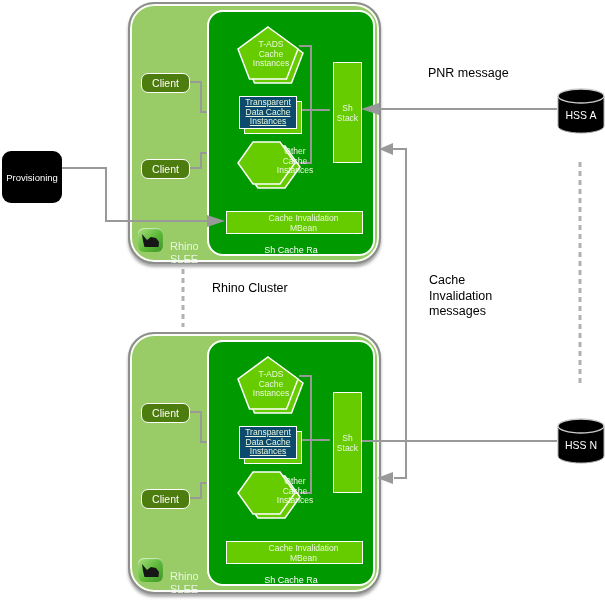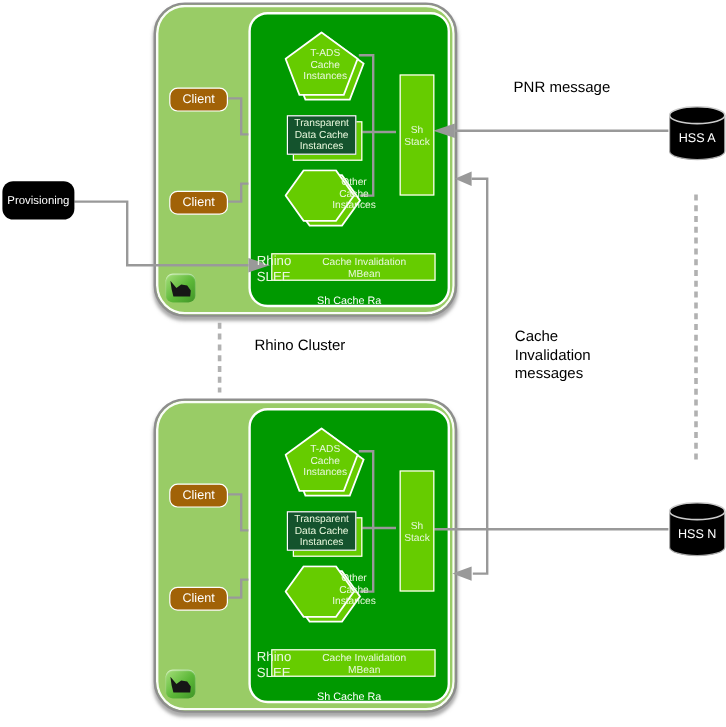--- a/index.html
+++ b/index.html
@@ -9,70 +9,70 @@
   
   .node{position:absolute;left:128px;width:249px;height:258px;background:#99cc66;
         border:2px solid #8e8e8e;border-radius:26px;
         box-shadow:0 3px 3px rgba(100,100,100,.55), inset 0 0 0 2px rgba(255,255,255,.95);}
   .node-top{top:2px;}
   .node-bot{top:332px;}
 
   .inner{position:absolute;left:77px;top:6px;width:164px;height:242px;background:#009900;
          border:2px solid #ffffff;border-radius:16px;}
 
-  .client{position:absolute;left:11px;width:47px;height:18px;background:#a16207;
+  .client{position:absolute;left:11px;width:47px;height:18px;background:#4d7c0f;
           border:1.5px solid #ffffff;border-radius:7px;z-index:5;
           display:flex;align-items:center;justify-content:center;
           color:#ffffff;font-size:10.5px;}
   .client-1{top:69px;}
   .client-2{top:155px;}
 
   .shape-svg{position:absolute;z-index:5;}
   .pent-svg{left:107px;top:22px;}
   .hex-svg{left:107px;top:137px;}
   .shape-label{position:absolute;z-index:6;width:62px;text-align:center;color:#e9f8dd;
                font-size:8.5px;line-height:9.5px;white-space:pre-line;}
   .pent-label{left:110px;top:36px;}
   .hex-label{left:110px;top:143px;margin-left:24px;}
 
   .rect-stack{position:absolute;left:109px;top:92px;width:58px;height:33px;z-index:5;}
   .rect-shadow{position:absolute;left:5px;top:5px;width:100%;height:100%;background:#66cc00;
                border:1.5px solid #ffffff;box-sizing:border-box;}
-  .rect-main{position:absolute;left:0;top:0;width:100%;height:100%;background:#14532d;
+  .rect-main{position:absolute;left:0;top:0;width:100%;height:100%;background:#0c4a6e;
              border:1.5px solid #ffffff;box-sizing:border-box;
              display:flex;align-items:center;justify-content:center;text-align:center;
-             color:#e9f8dd;font-size:8.5px;line-height:9.5px;white-space:pre-line;}
+             color:#e9f8dd;font-size:8.5px;line-height:9.5px;white-space:pre-line;text-decoration:underline;}
 
   .shstack{position:absolute;left:203px;top:58px;width:29px;height:101px;background:#66cc00;
            border:1.5px solid #ffffff;box-sizing:border-box;z-index:5;
            display:flex;align-items:center;justify-content:center;text-align:center;
            color:#e9f8dd;font-size:8.5px;line-height:10px;white-space:pre-line;}
 
   .mbean{position:absolute;left:96px;top:207px;width:137px;height:23px;background:#66cc00;
          border:1.5px solid #ffffff;box-sizing:border-box;z-index:5;
          display:flex;align-items:center;justify-content:center;text-align:center;
          color:#e9f8dd;font-size:8.5px;line-height:10px;white-space:pre-line;padding-left:18px;}
 
   .ra-label{position:absolute;left:77px;top:241px;width:168px;text-align:center;z-index:6;
             color:#ffffff;font-size:9px;}
 
   .rhino-icon{position:absolute;left:8px;top:224px;width:25px;height:24px;z-index:5;
               border-radius:6px;background:linear-gradient(135deg,#a8e07c 0%,#5cb838 55%,#3f9427 100%);
               box-shadow:inset 0 1px 1px rgba(255,255,255,.6);}
-  .slee-label{position:absolute;left:40px;top:208px;z-index:6;color:#e9f7e0;
-              font-size:11px;line-height:12.5px;white-space:pre-line;margin-left:44px;}
+  .slee-label{position:absolute;left:40px;top:236px;z-index:6;color:#e9f7e0;
+              font-size:11px;line-height:12.5px;white-space:pre-line;}
 
   
   .connectors{position:absolute;left:0;top:0;z-index:1;}
   .wire{fill:none;stroke:#999999;stroke-width:2px;}
   .arrow{fill:#999999;stroke:none;}
   .dashed{fill:none;stroke:#b1b1b1;stroke-width:3px;stroke-dasharray:5 4;}
 
   
-  .prov{position:absolute;left:2px;top:151px;width:60px;height:32px;background:#000000;
+  .prov{position:absolute;left:2px;top:151px;width:60px;height:52px;background:#000000;
         border-radius:9px;z-index:5;display:flex;align-items:center;justify-content:center;
         color:#ffffff;font-size:9.5px;}
   .hss{position:absolute;width:48px;height:46px;z-index:5;}
   .hss-a{left:557px;top:88px;}
   .hss-n{left:557px;top:418px;}
   .hss-label{position:absolute;left:0;top:21px;width:100%;text-align:center;
              color:#ffffff;font-size:10.5px;}
 
   .lbl{position:absolute;z-index:6;color:#000000;font-size:12.5px;}
   .pnr{left:428px;top:66px;}

